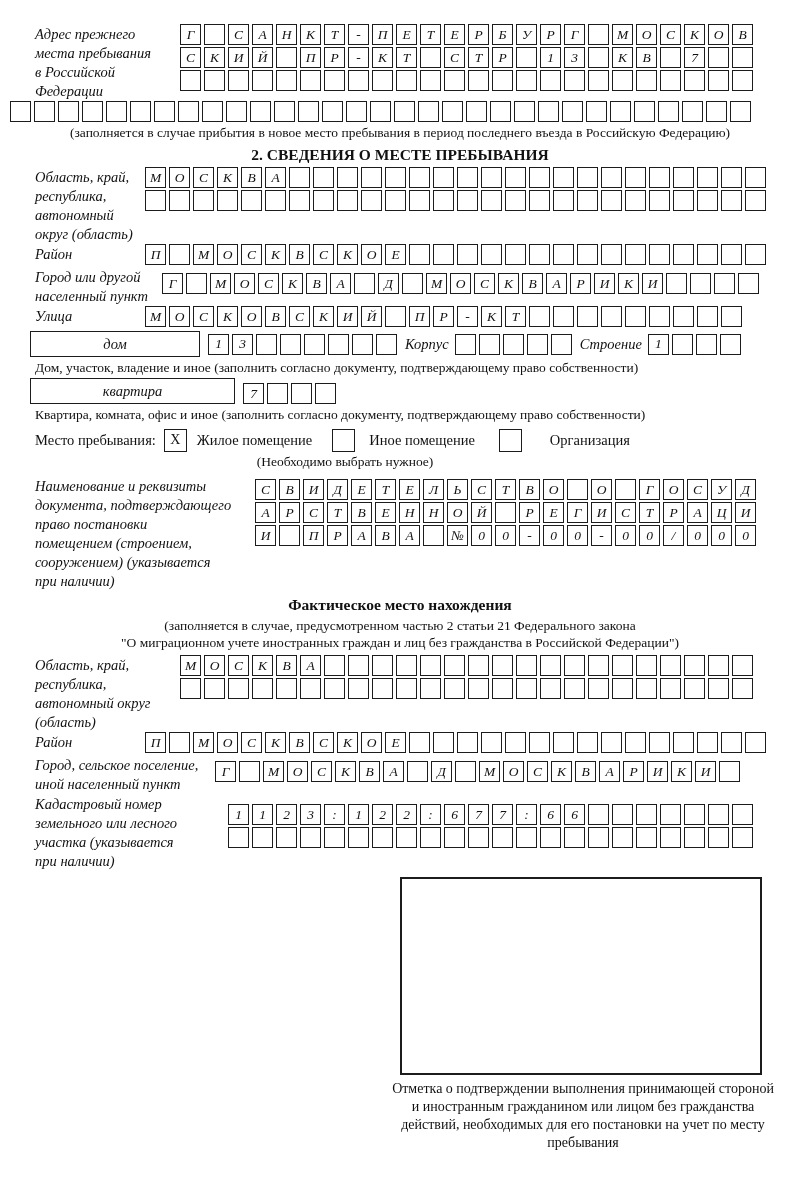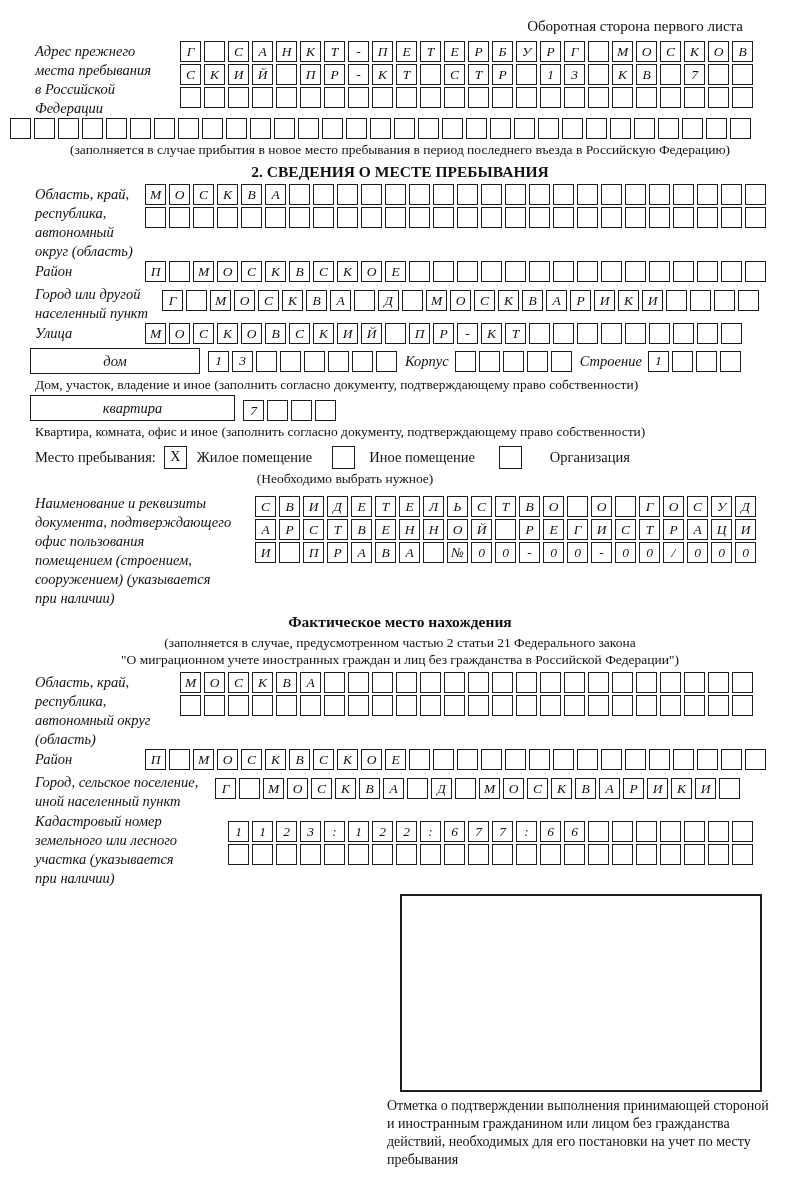--- a/index.html
+++ b/index.html
@@ -22,29 +22,28 @@
   .center { text-align: center; }
   .sec-title { font-size: 15.5px; font-weight: bold; text-align: center; line-height: 20px; }
   .widebox {
     flex: none; border: 1.6px solid #1c1c1c; height: 26px; display: flex;
     align-items: center; justify-content: center; font-size: 14.5px; background: #fff;
   }
   .inline-lbl { font-size: 14.5px; line-height: 26px; flex: none; }
   .mesto-row { display: flex; align-items: center; }
   .mesto-row .cell { width: 23px; height: 23px; margin-right: 0; font-size: 14px; }
   .stamp-box { border: 2px solid #1c1c1c; width: 362px; height: 198px; margin-left: 365px; background: #fff; }
-  .stamp-caption { width: 392px; margin-left: 352px; font-size: 14px; line-height: 18px; margin-top: 5px; }
+  .stamp-caption { width: 392px; margin-left: 352px; text-align: center; font-size: 14px; line-height: 18px; margin-top: 5px; }
   .gap2 { height: 2px; } .gap4 { height: 4px; } .gap6 { height: 6px; }
 </style>
 </head>
 <body>
 
 <div class="page">
 
-  <div class="hdr-note">Оборотная сторона первого листа</div>
   <div class="gap6"></div>
 
   <div class="frow">
     <div class="flabel" style="width:145px">
         <div>Адрес прежнего</div>
         <div>места пребывания</div>
         <div>в Российской</div>
         <div>Федерации</div>
       </div>
     <div>
@@ -404,21 +403,21 @@
     <span style="width:28px"></span>
     <span class="inline-lbl">Организация</span>
   </div>
   <div class="note" style="width:420px; margin-left:100px; text-align:center">(Необходимо выбрать нужное)</div>
   <div class="gap6"></div>
 
   <div class="frow">
     <div class="flabel" style="width:220px">
         <div>Наименование и реквизиты</div>
         <div>документа, подтверждающего</div>
-        <div>офис пользования</div>
+        <div>право постановки</div>
         <div>помещением (строением,</div>
         <div>сооружением) (указывается</div>
         <div>при наличии)</div>
       </div>
     <div style="padding-top:3px">
       <div class="cells">
           <span class="cell">С</span>
           <span class="cell">В</span>
           <span class="cell">И</span>
           <span class="cell">Д</span>

